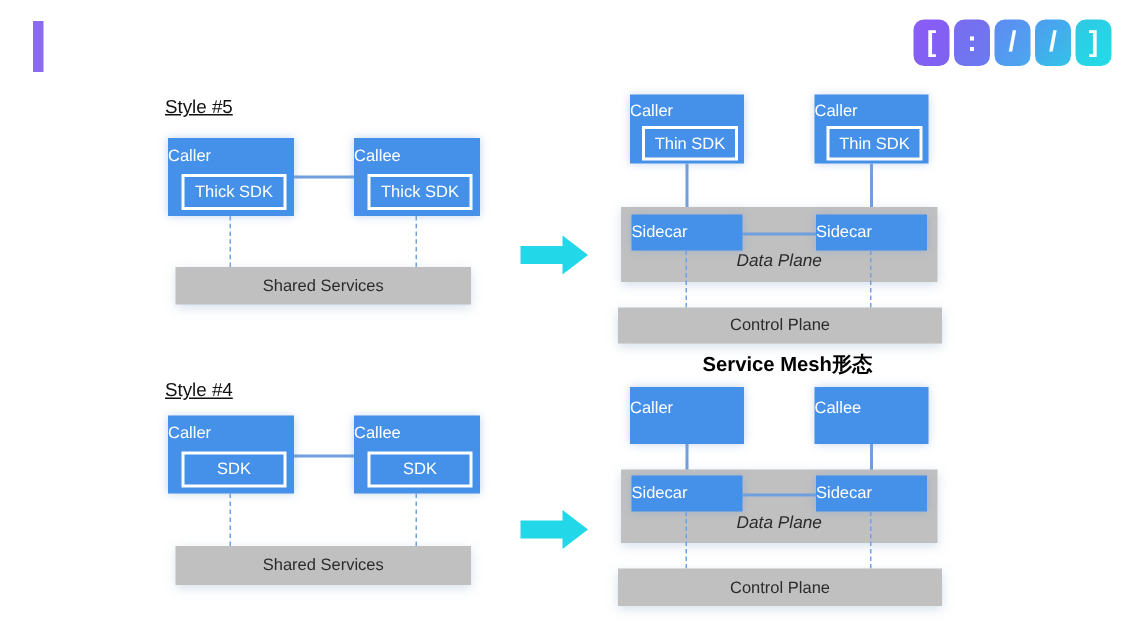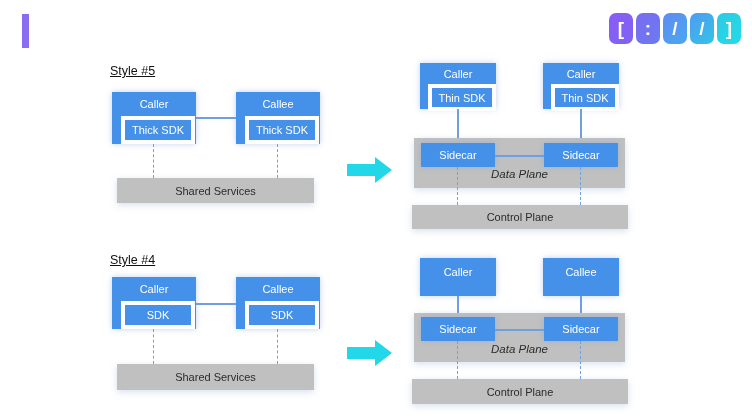--- a/index.html
+++ b/index.html
@@ -40,25 +40,25 @@
   .lg3{background:linear-gradient(135deg,#4f9bf0,#33c3e8);}
   .lg4{background:linear-gradient(135deg,#2fc9e4,#22dce6);}
 
   
   .blue-box{
     position:absolute;background:#4590e8;
     box-shadow:0 0 6px rgba(120,160,220,.45);
   }
   .blue-label{
     position:absolute;left:0;right:0;
-    text-align:center;color:#ffffff;font-size:11px;line-height:13px;
+    text-align:left;color:#ffffff;font-size:11px;line-height:13px;
     white-space:nowrap;
   }
   .inner-box{
-    position:absolute;border:4px solid #ffffff;
+    position:absolute;border:2px solid #ffffff;
     display:flex;align-items:center;justify-content:center;
     color:#ffffff;font-size:11px;white-space:nowrap;
   }
   .gray-bar{
     position:absolute;background:#c0c0c0;
     box-shadow:0 2px 7px rgba(140,165,200,.35);
     display:flex;align-items:center;justify-content:center;
     color:#2b2b2b;font-size:11px;white-space:nowrap;
   }
   .gray-plane{
@@ -154,20 +154,21 @@
   </div>
   <div class="blue-box" style="left:544px;top:143px;width:74px;height:24px;">
     <div class="blue-label" style="top:6px;">Sidecar</div>
   </div>
 
   <div class="dash-v" style="left:457px;top:167px;height:38px;"></div>
   <div class="dash-v" style="left:580px;top:167px;height:38px;"></div>
 
   <div class="gray-bar" style="left:412px;top:205px;width:216px;height:24px;">Control Plane</div>
 
+  <div class="section-head" style="left:420px;top:234px;width:210px;">Service Mesh形态</div>
 
   <div class="style-label" style="left:110px;top:253px;">Style #4</div>
 
   <div class="solid-line" style="left:195px;top:303px;width:42px;height:1.5px;"></div>
 
   <div class="blue-box" style="left:112px;top:277px;width:84px;height:52px;">
     <div class="blue-label" style="top:6px;">Caller</div>
     <div class="inner-box" style="left:9px;top:24px;width:66px;height:20px;">SDK</div>
   </div>
 

